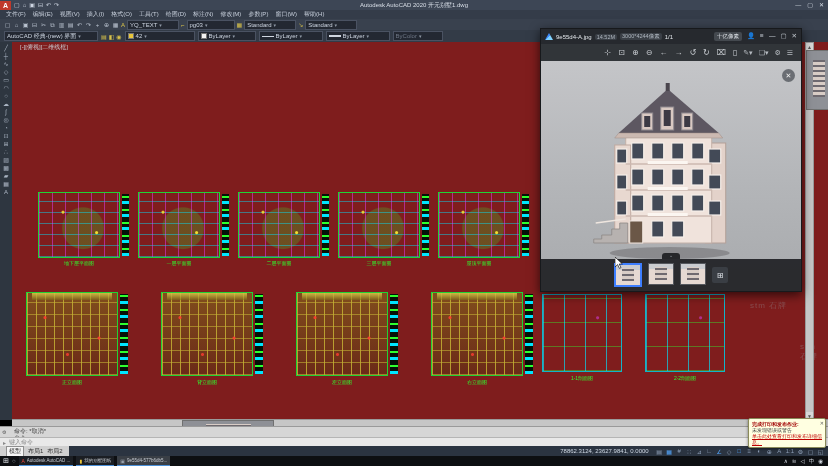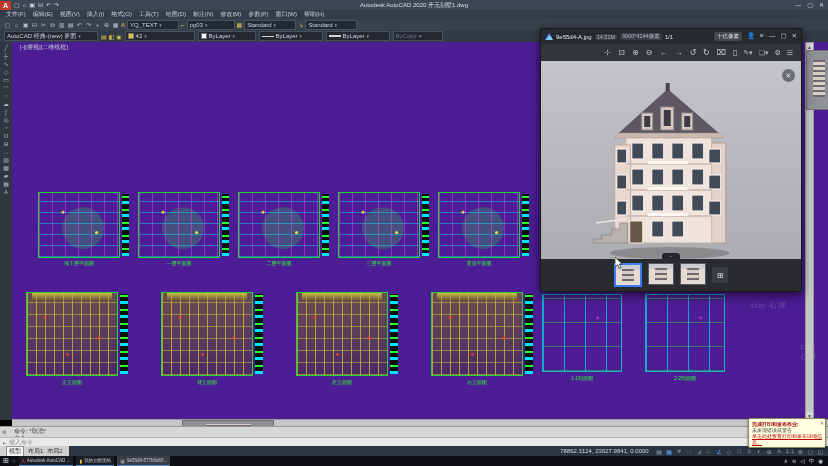--- a/index.html
+++ b/index.html
@@ -29,21 +29,21 @@
   .combo.disabled{color:#6d7684;}
   .swatch{width:4px;height:4px;background:#f2f2f2;border:1px solid #777;}
   .linesample{width:12px;height:1px;background:#cfd6e0;}
   .tb-ico{font-size:6px;color:#d8c24a;}
   
   .left-tools{position:absolute;left:0;top:42px;width:12px;bottom:46px;background:#2e3640;
               display:flex;flex-direction:column;align-items:center;gap:2px;padding-top:3px;
               border-right:1px solid #10141a;}
   .left-tools .icn{font-size:6px;color:#aab4c2;line-height:1;}
   
-  .canvas{position:absolute;left:12px;top:42px;right:0;bottom:46px;background:#4c1d95;overflow:hidden;}
+  .canvas{position:absolute;left:12px;top:42px;right:0;bottom:46px;background:#7f1d1d;overflow:hidden;}
   .vp-label{position:absolute;left:8px;top:1px;font-size:6px;color:#c8ccd2;}
   .watermark{position:absolute;font-size:8px;color:#9aa0a6;opacity:.35;letter-spacing:1px;}
   .wm1{left:738px;top:258px;} .wm2{left:788px;top:300px;}
   .plans{position:absolute;left:26px;top:148px;display:flex;gap:7px;}
   .plan{position:relative;width:93px;height:77px;}
   .plan-frame{position:absolute;left:0;top:2px;right:11px;bottom:9px;border:1px solid #1fd435;
     background:
       radial-gradient(circle at 72% 62%, rgba(255,238,51,.9) 0 1px, transparent 2px),
       radial-gradient(circle at 30% 30%, rgba(255,238,51,.8) 0 1px, transparent 2px),
       repeating-linear-gradient(90deg, rgba(224,64,251,.5) 0 1px, transparent 1px 13px),

